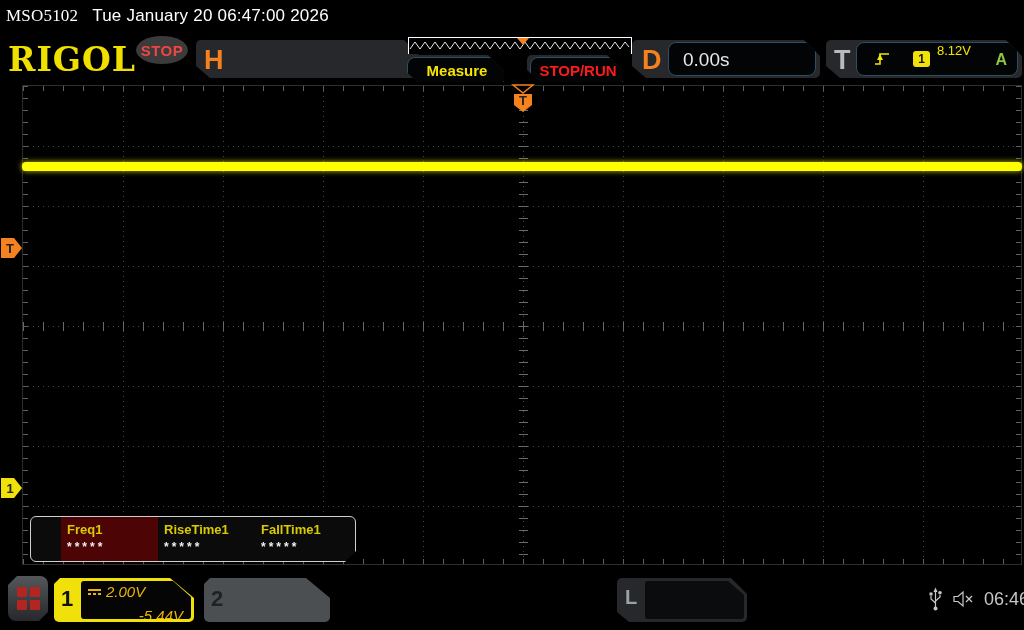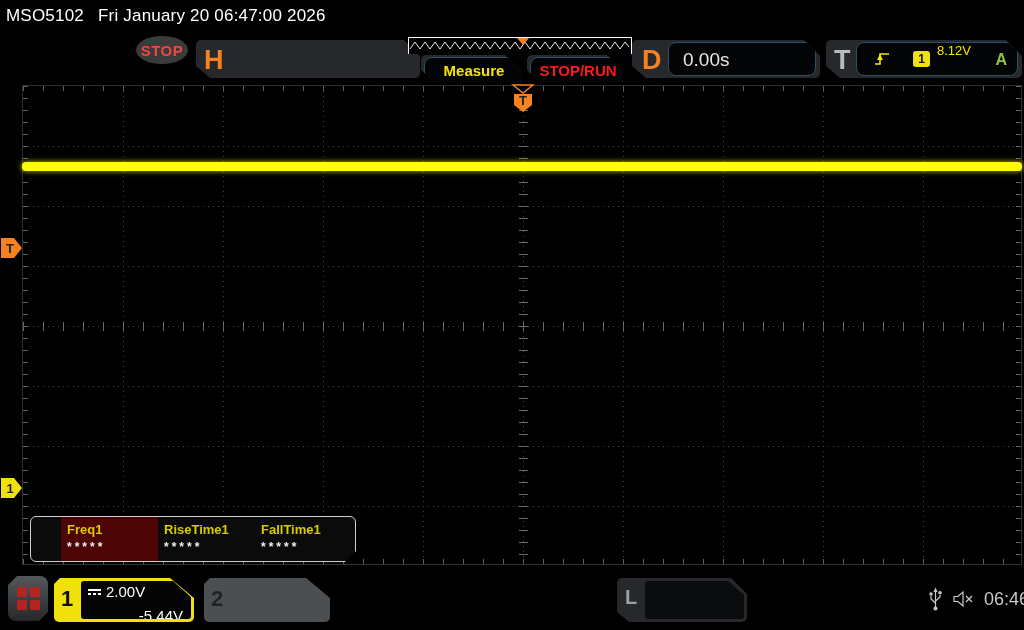--- a/index.html
+++ b/index.html
@@ -2,21 +2,21 @@
 <html><head>
 <meta charset="utf-8">
 <style>
   * { margin:0; padding:0; box-sizing:border-box; }
   html,body { background:#000; }
   body { font-family:"Liberation Sans", sans-serif; }
   #screen { position:relative; width:1024px; height:630px; background:#000; overflow:hidden; }
 
   
   .statusline { position:absolute; left:6px; top:6px; color:#fff; font-size:17px; letter-spacing:.2px; }
-  .statusline .model { margin-right:14px; }
+  .statusline .model { margin-right:14px;font-family:Liberation Serif, serif; }
 
   
   .pod { position:absolute; background:#26282b; border-radius:5px;
          clip-path: polygon(0 0, calc(100% - 16px) 0, 100% 16px, 100% 100%, 14px 100%, 0 calc(100% - 12px)); }
   .inset { position:absolute; background:#030405; border:1px solid #2c4f63; border-radius:8px; }
   .logo { position:absolute; left:8px; top:40px; color:#f0e000; font-family:"DejaVu Serif", serif;
           font-weight:bold; font-size:33px; letter-spacing:1px; }
   .stopbadge { position:absolute; left:136px; top:36px; width:52px; height:28px; background:#3b3b3b;
                border-radius:50%; color:#f04545; font-weight:bold; font-size:15px;
                display:flex; align-items:center; justify-content:center; letter-spacing:.5px; }
@@ -78,21 +78,21 @@
   .menu-grid span { background:#b42421; border-radius:1px; }
 
   .chbadge { position:absolute; top:578px; height:44px; border-radius:5px; }
   .chbadge .chnum { position:absolute; left:7px; top:8px; font-size:22px; font-weight:bold; }
   .chbadge .chbox { position:absolute; left:27px; top:3px; right:3px; bottom:3px; background:#050505;
                     border-radius:3px; padding:2px 8px 0 7px; font-size:15px;
                     clip-path:polygon(0 0, calc(100% - 18px) 0, 100% 16px, 100% 100%, 0 100%); }
   .ch1 { left:54px; width:140px; background:#f0e10a;
          clip-path:polygon(6px 0, calc(100% - 24px) 0, 100% 20px, 100% 100%, 0 100%, 0 6px); }
   .ch1 .chnum { color:#111; }
-  .ch1 .chbox { color:#ffffff; }
+  .ch1 .chbox { color:#eab308;font-style:italic; }
   .ch2 { left:204px; width:126px; background:#4b4f52;
          clip-path:polygon(6px 0, calc(100% - 24px) 0, 100% 20px, 100% 100%, 0 100%, 0 6px); }
   .ch2 .chnum { color:#222; }
   .ch2 .chbox { color:#a8adb0; border:1px solid #55585b; }
   .chrow1 { display:flex; align-items:center; gap:5px; }
   .chrow2 { text-align:right; margin-top:7px; }
   .dcicon { display:inline-block; width:13px; }
   .dcicon i { display:block; height:2px; background:currentColor; }
   .dcicon i.dash { margin-top:2px; background:repeating-linear-gradient(90deg,currentColor 0 3px,transparent 3px 5px); }
 
@@ -108,37 +108,38 @@
 
   
   .sidemarker { position:absolute; left:1px; width:22px; height:20px; }
 </style>
 </head>
 <body>
 
 <div id="screen">
 
   <div class="statusline">
-    <span class="model">MSO5102</span><span>Fri January 20 06:47:00 2026</span>
-  </div>
-
+    <span class="model">MSO5102</span><span>Tue January 20 06:47:00 2026</span>
+  </div>
+
+  <div class="logo">RIGOL</div>
   <div class="stopbadge">STOP</div>
 
   <div class="pod" style="left:196px; top:40px; width:224px; height:38px;">
     <span class="bigletter orange" style="left:8px; top:5px;">H</span>
   </div>
 
   <div class="overview">
     <svg width="222" height="15">
       <path d="M1 11 L6 4 L11 11 L16 4 L21 11 L26 4 L31 11 L36 4 L41 11 L46 4 L51 11 L56 4 L61 11 L66 4 L71 11 L76 4 L81 11 L86 4 L91 11 L96 4 L101 11 L106 4 L111 11 L116 4 L121 11 L126 4 L131 11 L136 4 L141 11 L146 4 L151 11 L156 4 L161 11 L166 4 L171 11 L176 4 L181 11 L186 4 L191 11 L196 4 L201 11 L206 4 L211 11 L216 4 L220 9" fill="none" stroke="#e8e8e8" stroke-width="1"></path>
     </svg>
     <div class="ov-marker"></div>
   </div>
 
-  <div class="pod" style="left:421px; top:55px; width:100px; height:27px;">
+  <div class="pod" style="left:404px; top:55px; width:100px; height:27px;">
     <div class="inset btn-inner" style="left:3px; top:2px; right:3px; bottom:2px; color:#f5e500;">Measure</div>
   </div>
 
   <div class="pod" style="left:527px; top:55px; width:96px; height:27px;">
     <div class="inset btn-inner" style="left:3px; top:2px; right:3px; bottom:2px; color:#ff1a1a;">STOP/RUN</div>
   </div>
 
   <div class="pod" style="left:632px; top:40px; width:188px; height:38px;">
     <span class="bigletter orange" style="left:10px; top:5px;">D</span>
     <div class="inset" style="left:36px; top:2px; right:4px; bottom:2px;padding-left:48px;">

